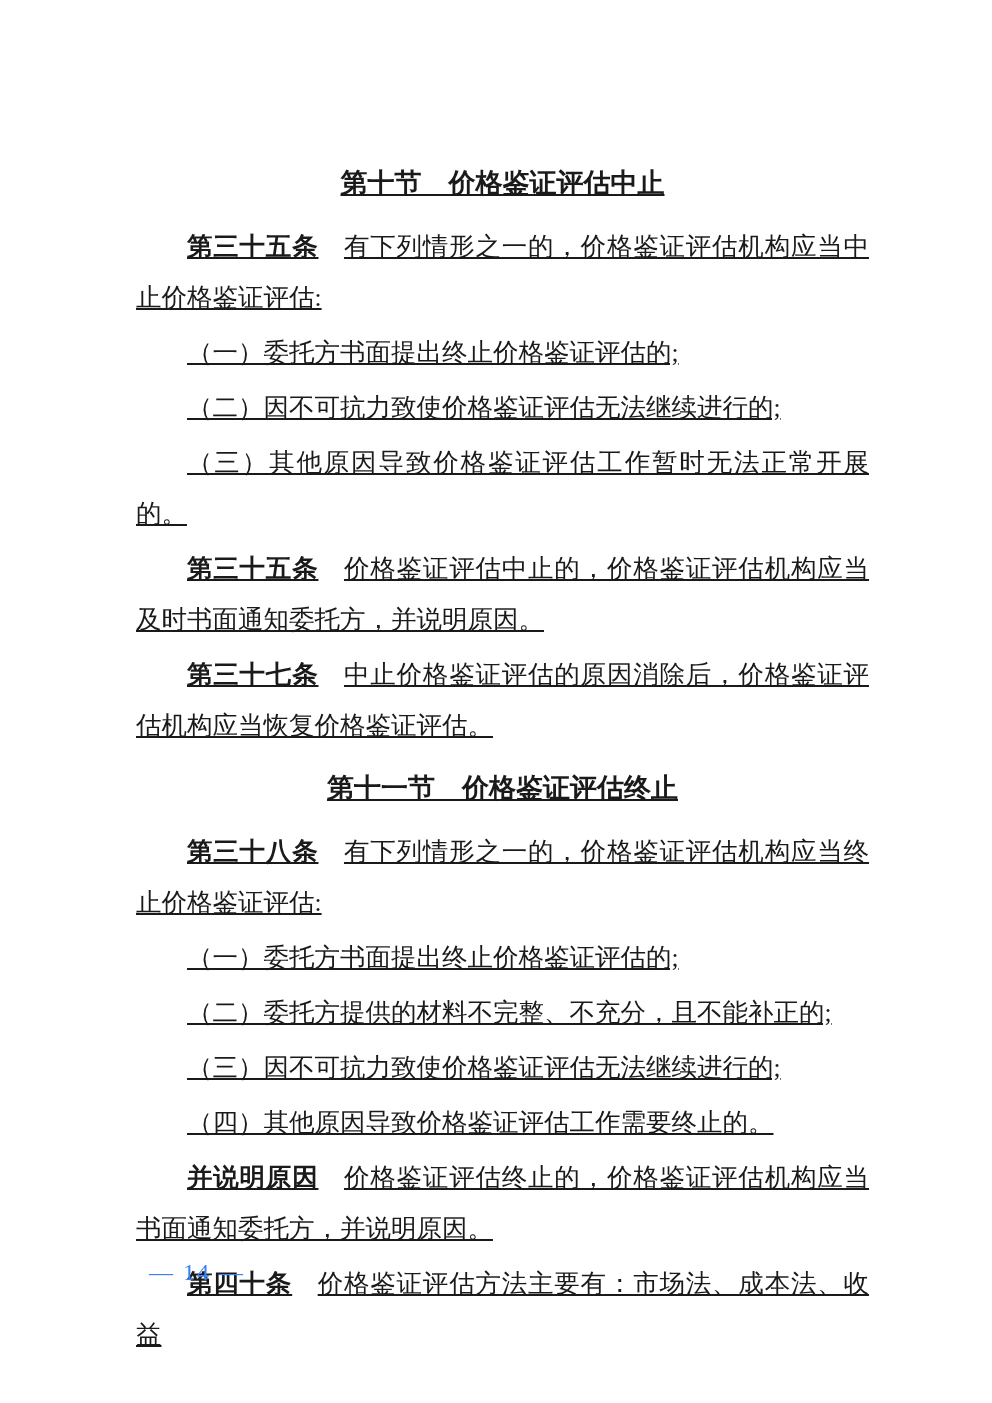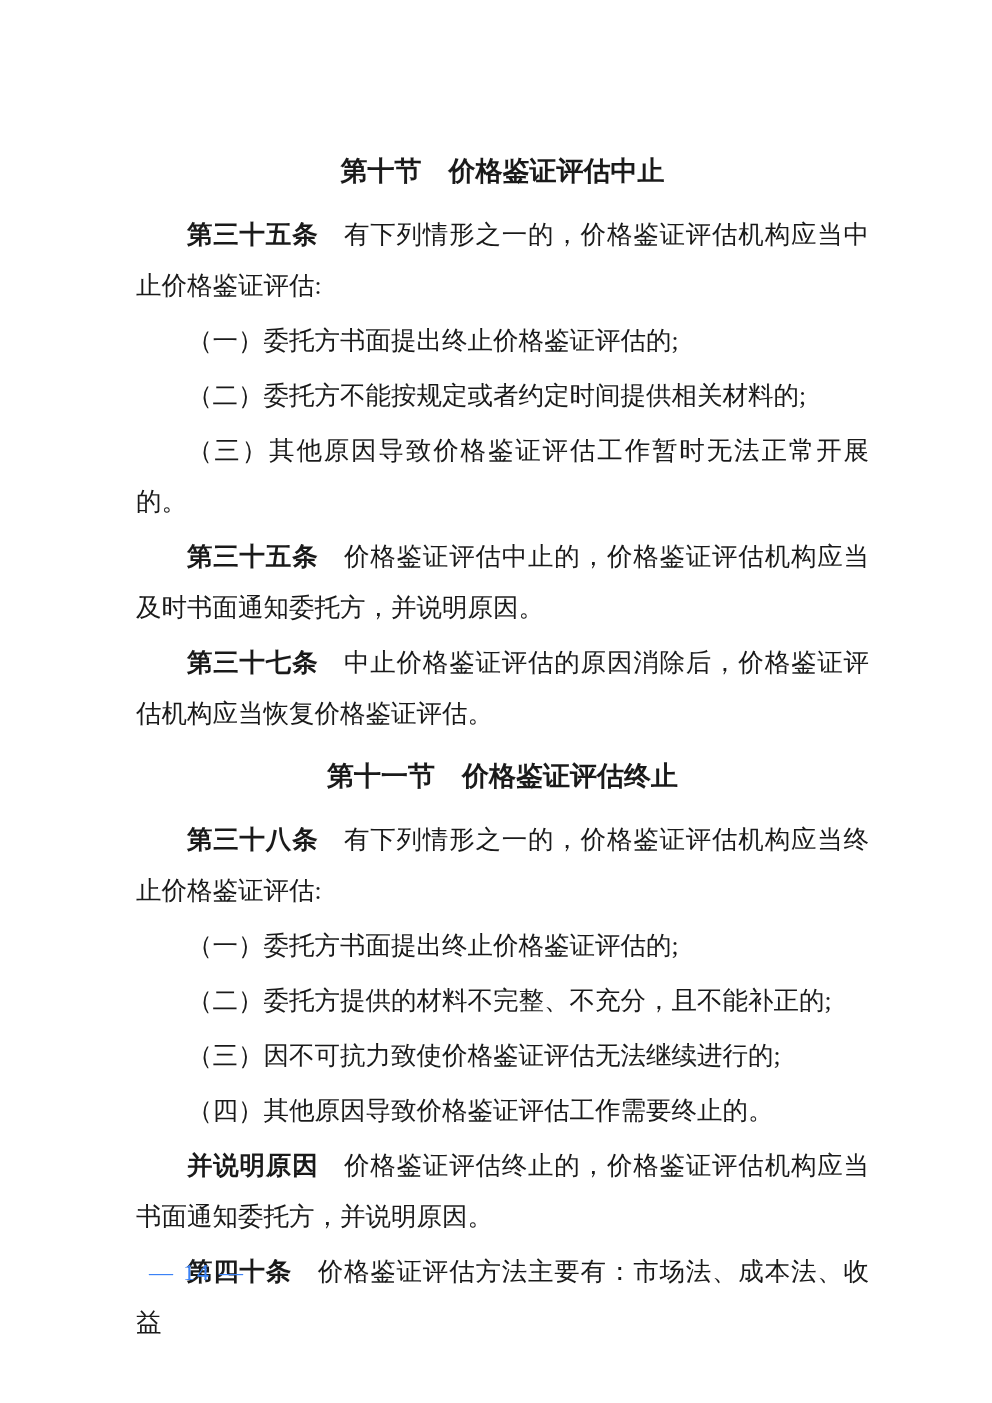--- a/index.html
+++ b/index.html
@@ -12,25 +12,26 @@
     width: 992px;
     height: 1403px;
     background: #ffffff;
     overflow: hidden;
     font-family: "Liberation Serif", "DejaVu Serif", serif;
     color: #1a1a1a;
   }
   .content {
     position: absolute;
     left: 132px;
-    top: 134px;
+    top: 146px;
     width: 741px;
     font-size: 25.5px;
     line-height: 51px;
     text-align: justify;
+    text-decoration: underline;
   }
   .para {
     margin: 4px;
     text-indent: 2em;
   }
   .article-no {
     font-weight: bold;
     margin-right: 1em;
   }
   .heading {
@@ -60,21 +61,21 @@
 
 <div class="page">
   <div class="content">
 
     <h2 class="heading">第十节　价格鉴证评估中止</h2>
 
     <p class="para"><span class="article-no">第三十五条</span><span>有下列情形之一的，价格鉴证评估机构应当中止价格鉴证评估:</span></p>
 
     <p class="para">（一）委托方书面提出终止价格鉴证评估的;</p>
 
-    <p class="para">（二）委托方不能按规定或者约定时间提供相关材料的;</p>
+    <p class="para">（二）因不可抗力致使价格鉴证评估无法继续进行的;</p>
 
     <p class="para">（三）其他原因导致价格鉴证评估工作暂时无法正常开展的。</p>
 
     <p class="para"><span class="article-no">第三十五条</span><span>价格鉴证评估中止的，价格鉴证评估机构应当及时书面通知委托方，并说明原因。</span></p>
 
     <p class="para"><span class="article-no">第三十七条</span><span>中止价格鉴证评估的原因消除后，价格鉴证评估机构应当恢复价格鉴证评估。</span></p>
 
     <h2 class="heading">第十一节　价格鉴证评估终止</h2>
 
     <p class="para"><span class="article-no">第三十八条</span><span>有下列情形之一的，价格鉴证评估机构应当终止价格鉴证评估:</span></p>

